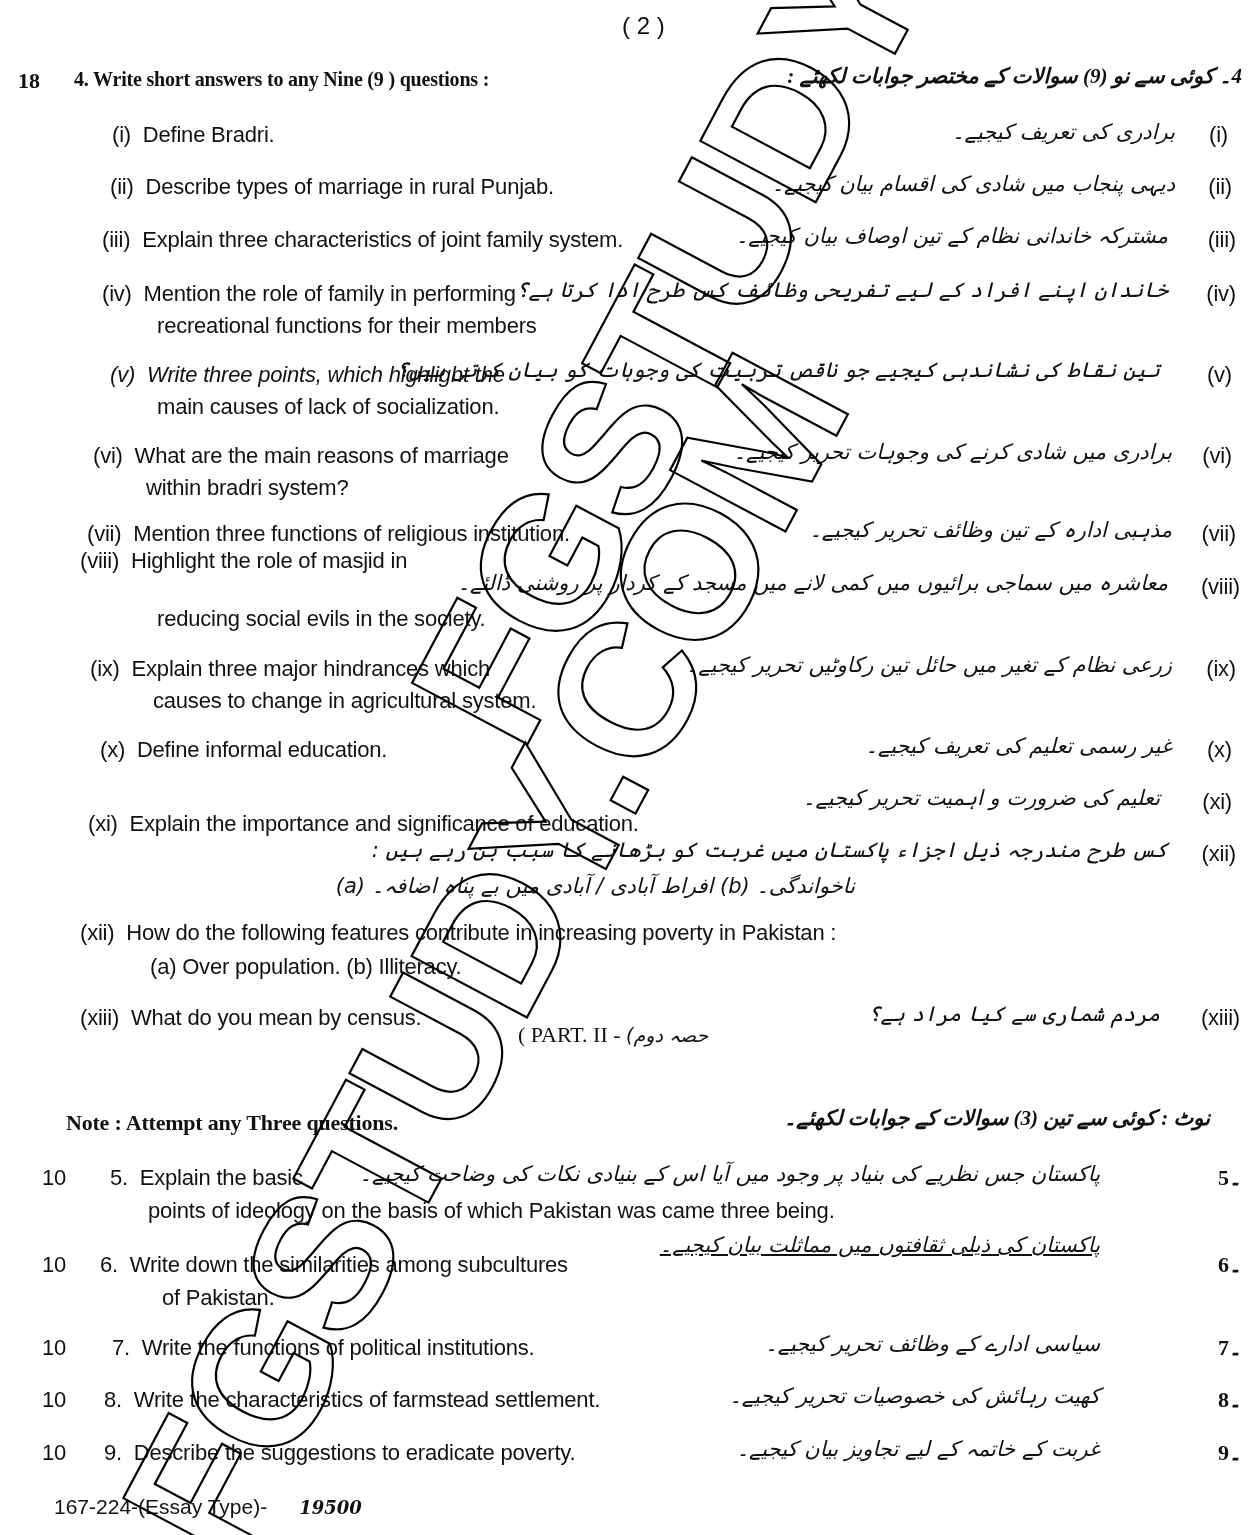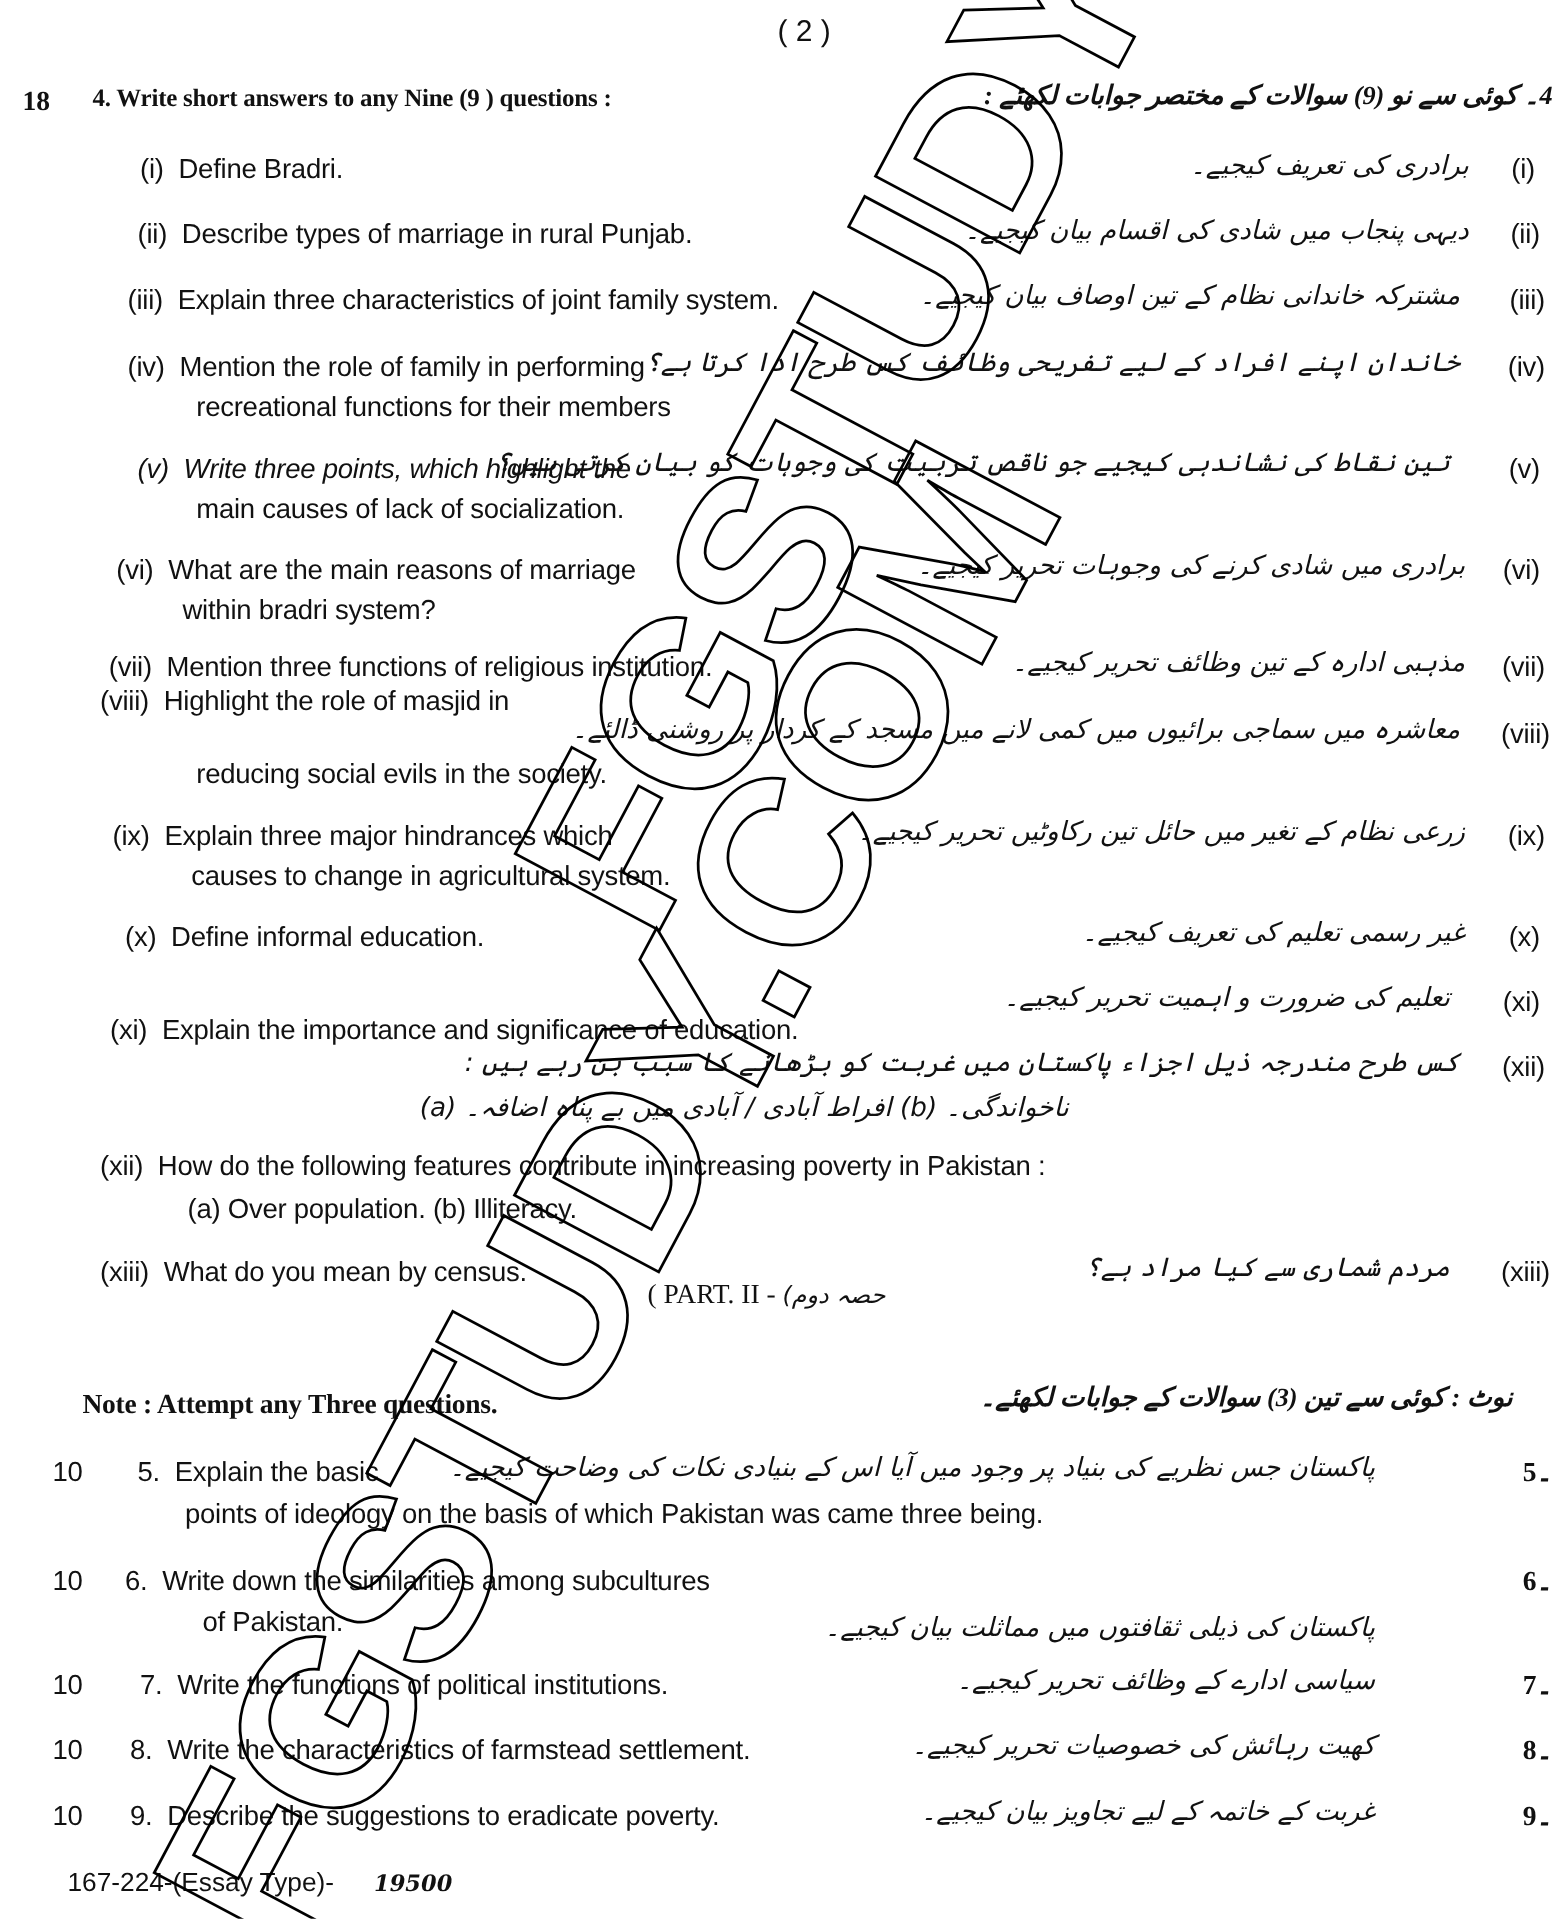--- a/index.html
+++ b/index.html
@@ -141,21 +141,21 @@
 <div class="abs en" style="left:148px; top:1198px;">points of ideology on the basis of which Pakistan was came three being.</div>
 <div class="abs ur" style="right:150px; top:1162px;">پاکستان جس نظریے کی بنیاد پر وجود میں آیا اس کے بنیادی نکات کی وضاحت کیجیے۔</div>
 <div class="abs en bold" style="right:8px; top:1165px;">5۔</div>
 
 <div class="abs en" style="left:42px; top:1252px;">10</div>
 <div class="abs en" style="left:100px; top:1252px;">
   <span>6.</span>&nbsp;
   <span>Write down the similarities among subcultures</span>
 </div>
 <div class="abs en" style="left:148px; top:1285px;margin-left:14px;">of Pakistan.</div>
-<div class="abs ur" style="right:150px; top:1290px;">پاکستان کی ذیلی ثقافتوں میں مماثلت بیان کیجیے۔</div>
+<div class="abs ur" style="right:150px; top:1233px;text-decoration:underline;">پاکستان کی ذیلی ثقافتوں میں مماثلت بیان کیجیے۔</div>
 <div class="abs en bold" style="right:8px; top:1252px;">6۔</div>
 
 <div class="abs en" style="left:42px; top:1335px;">10</div>
 <div class="abs en" style="left:112px; top:1335px;">
   <span>7.</span>&nbsp;
   <span>Write the functions of political institutions.</span>
 </div>
 <div class="abs ur" style="right:150px; top:1332px;">سیاسی ادارے کے وظائف تحریر کیجیے۔</div>
 <div class="abs en bold" style="right:8px; top:1335px;">7۔</div>
 

